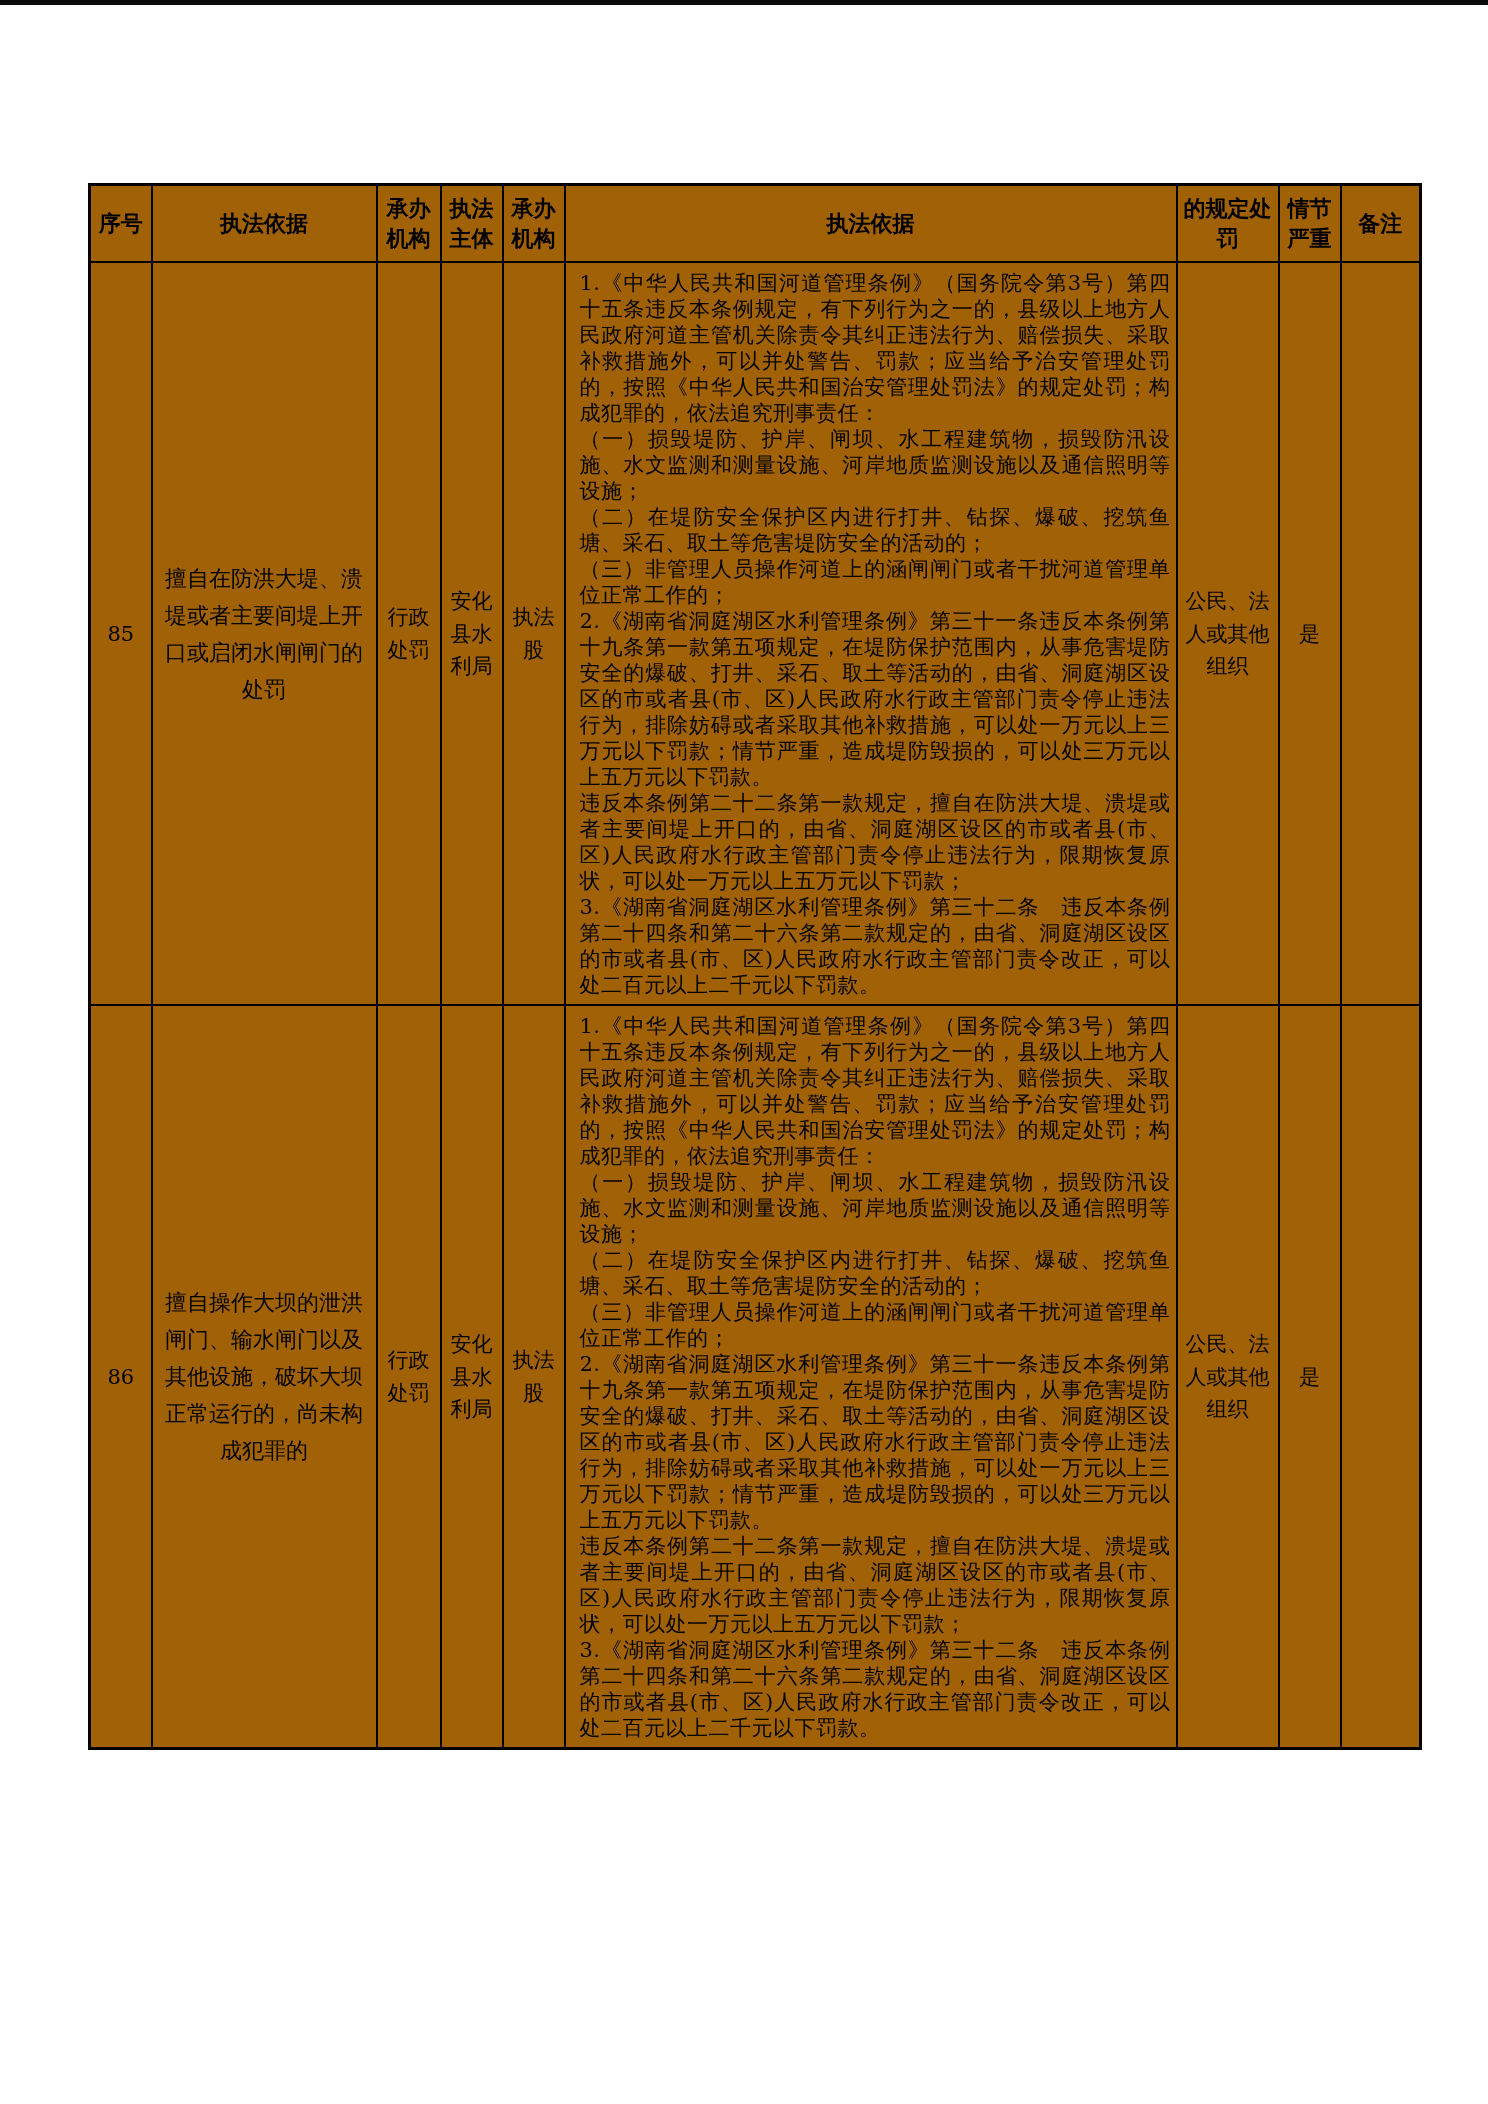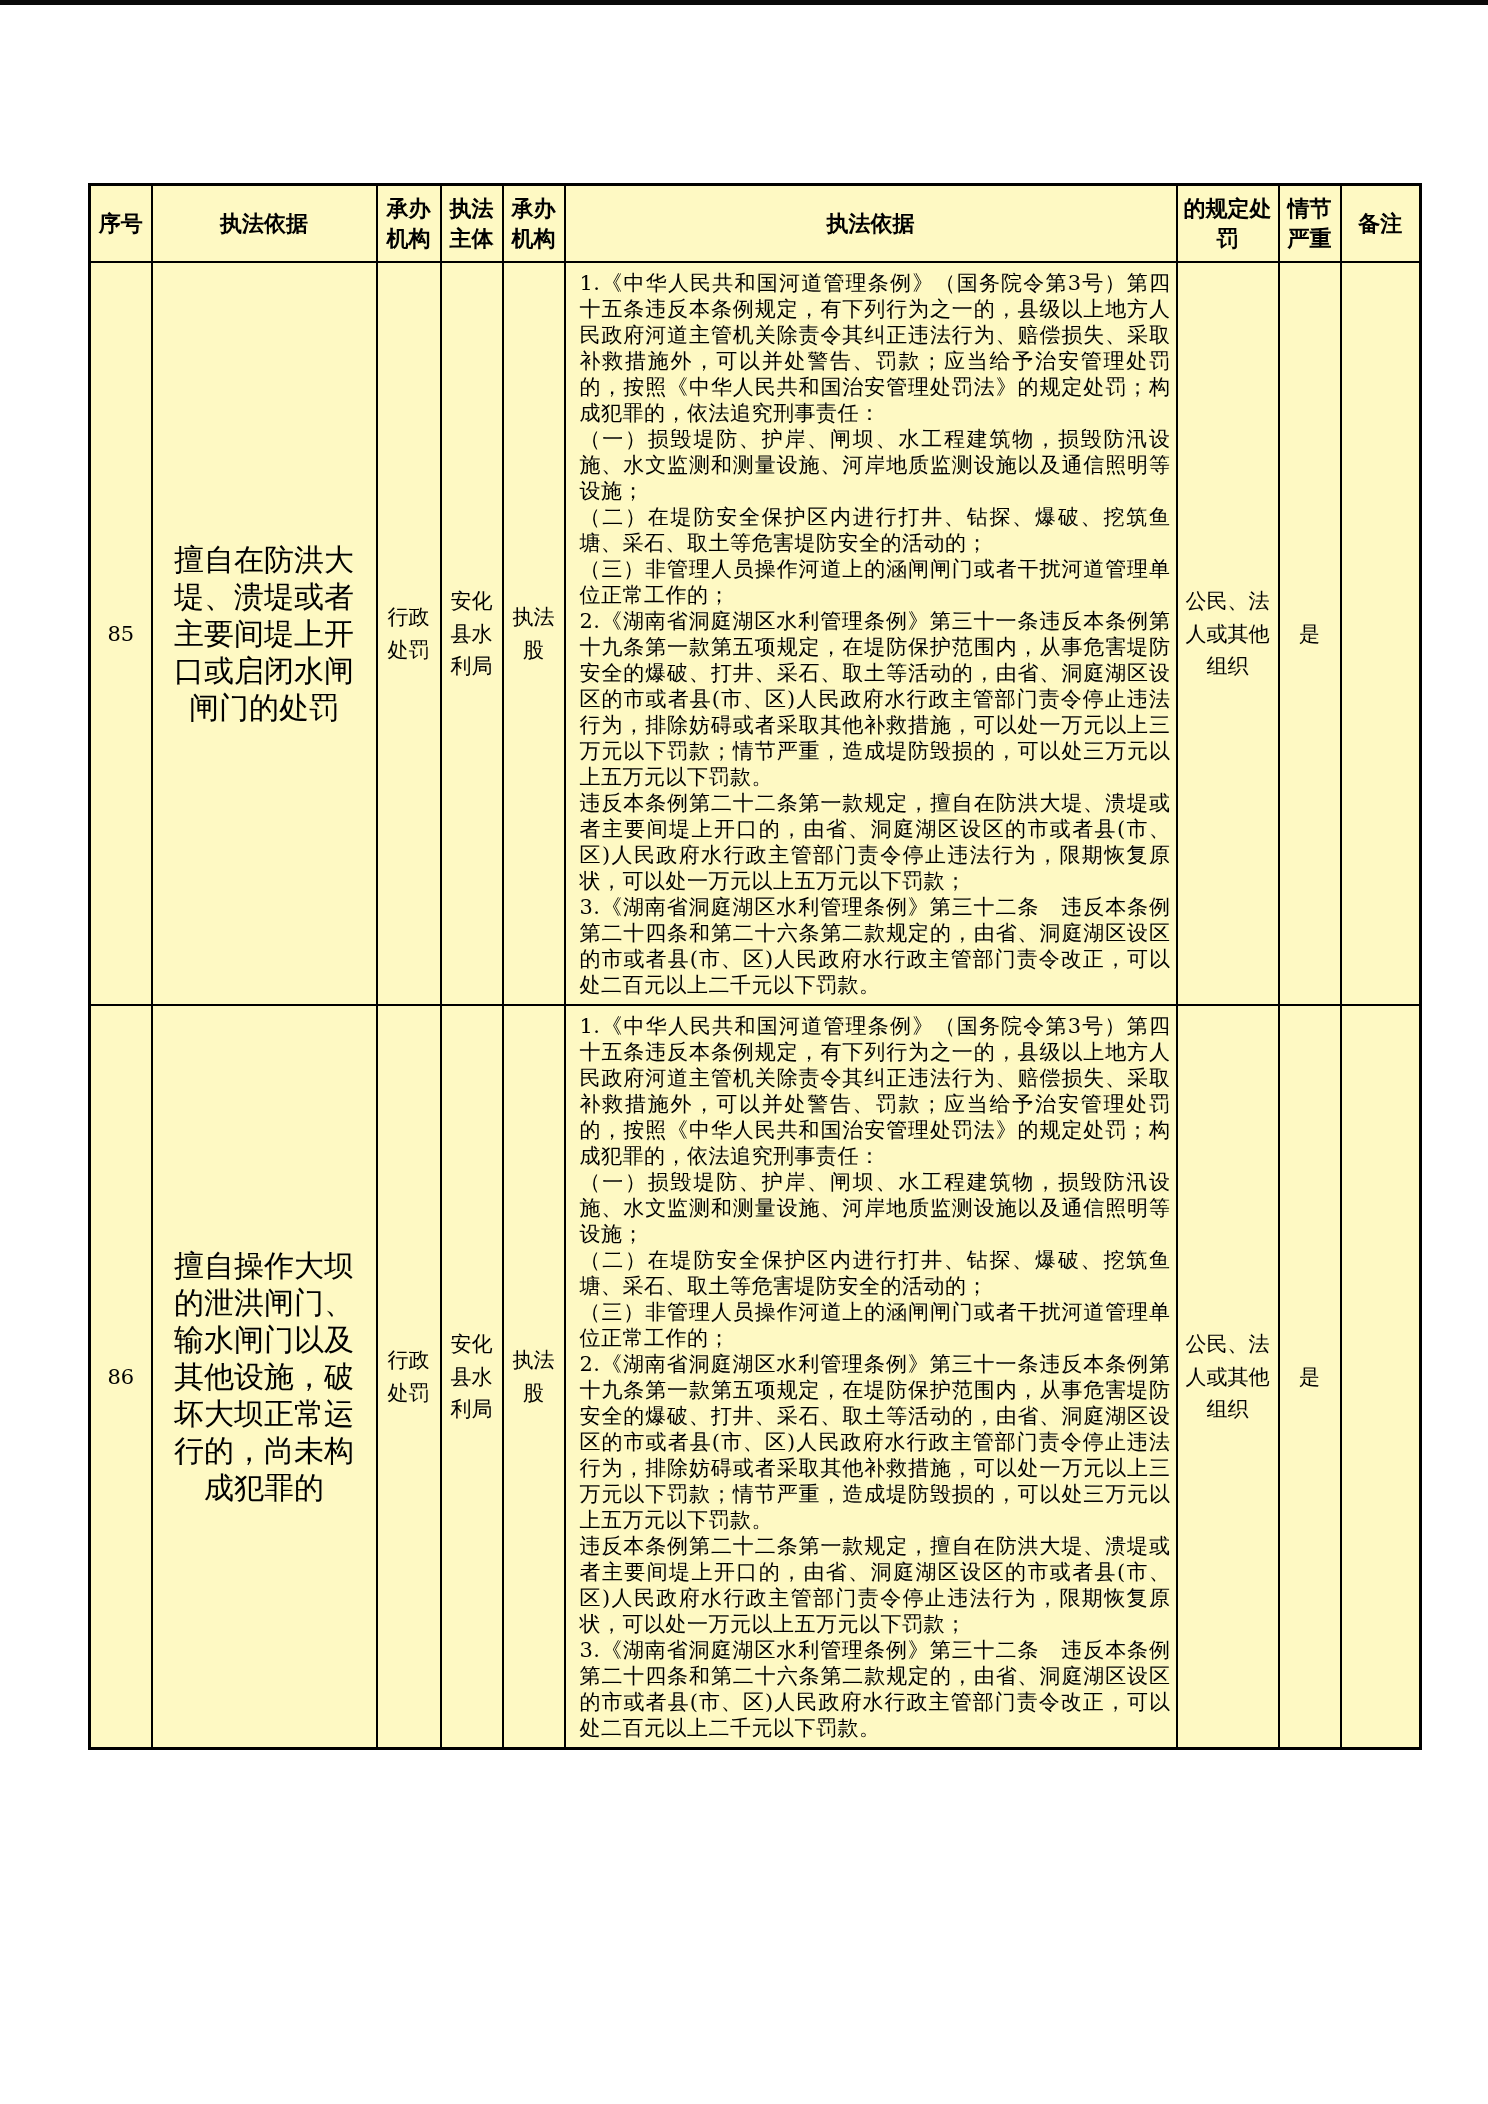--- a/index.html
+++ b/index.html
@@ -21,21 +21,21 @@
     height: 5px;
     background: #0a0a0a;
   }
   table.doc-table {
     position: absolute;
     left: 88px;
     top: 183px;
     border-collapse: collapse;
     table-layout: fixed;
     border: 3px solid #000;
-    background: #fef9c3;
+    background: #a16207;
   }
   .doc-table th, .doc-table td {
     border: 2px solid #000;
     overflow: hidden;
   }
   .doc-table th {
     font-size: 22px;
     font-weight: bold;
     text-align: center;
     vertical-align: middle;
@@ -44,21 +44,21 @@
     height: 58px;
   }
   .doc-table td {
     font-size: 21px;
     text-align: center;
     vertical-align: middle;
     padding: 4px 3px;
     line-height: 1.55;
   }
   .doc-table td.cell-name {
-    font-size: 30px;
+    font-size: 22px;
     line-height: 37px;
     padding: 4px 10px;
   }
   .doc-table td.cell-legal {
     text-align: justify;
     vertical-align: top;
     line-height: 26px;
     padding: 7px 5px 6px 14px;
     white-space: pre-line;
     letter-spacing: 0.5px;

